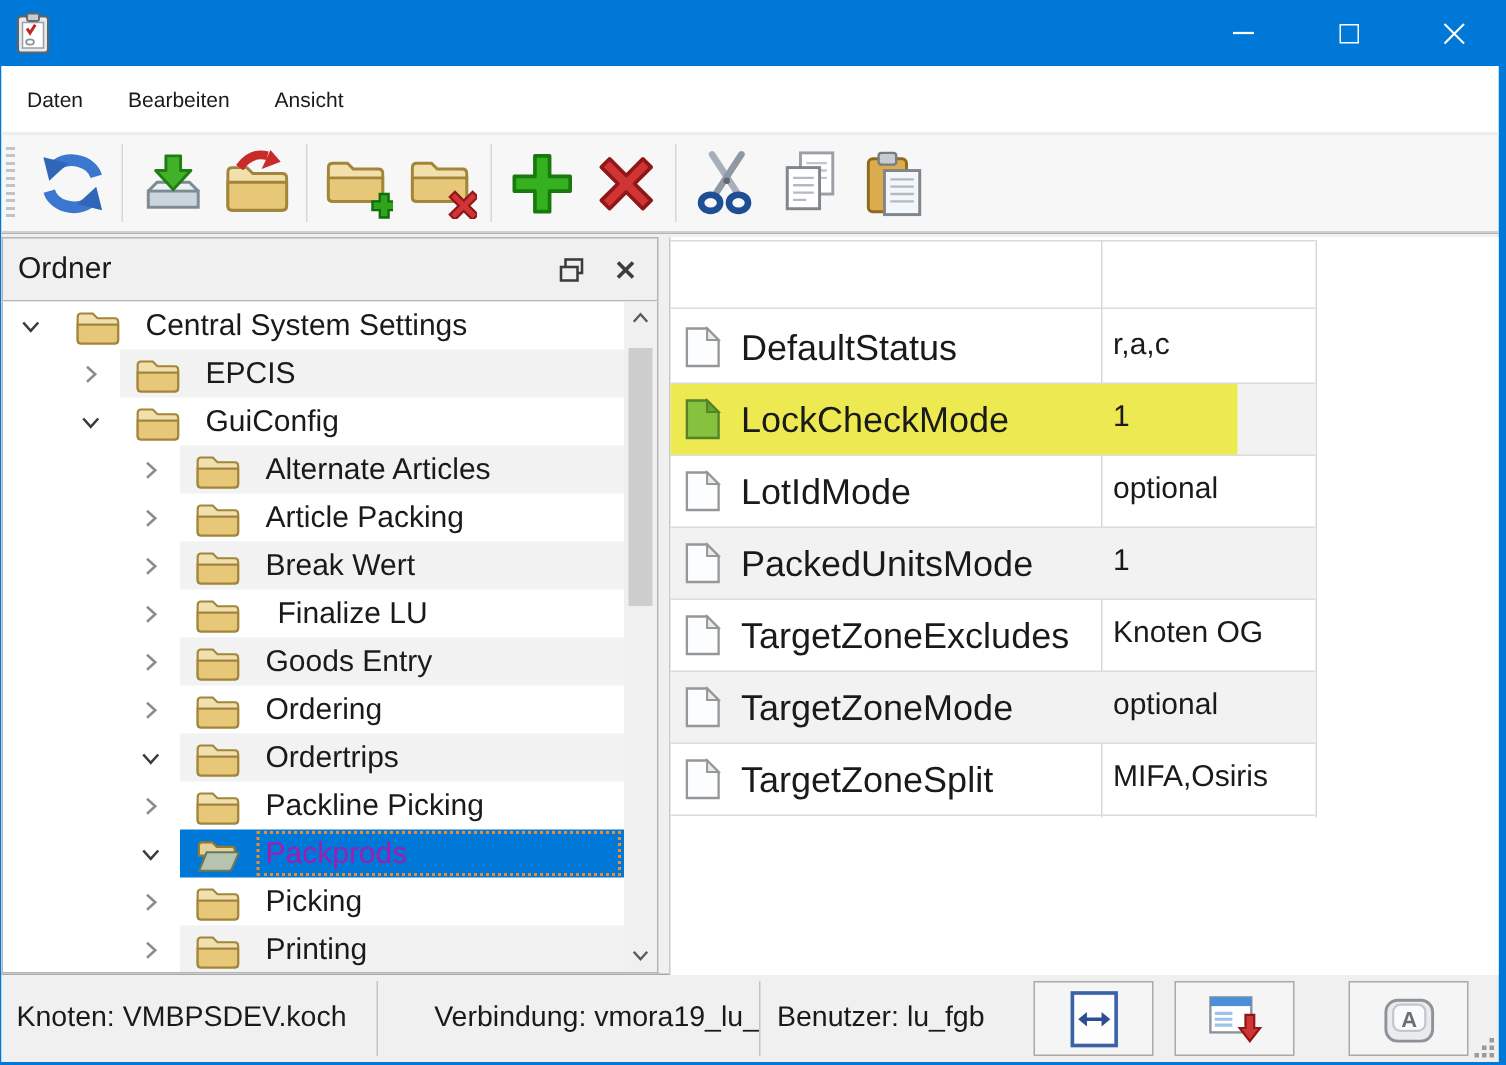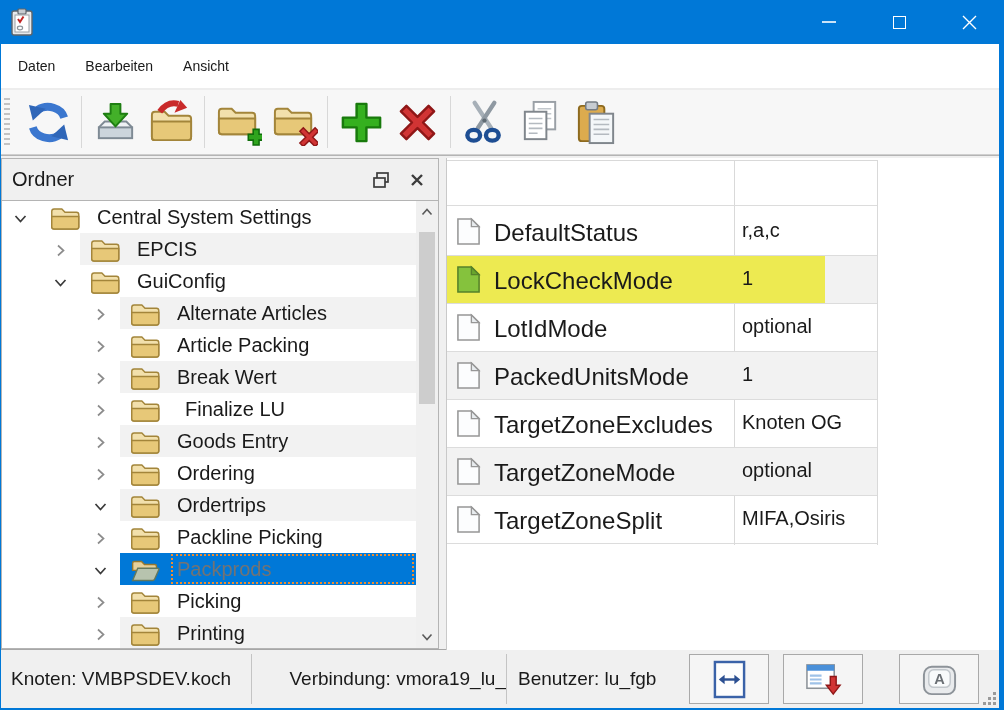--- a/index.html
+++ b/index.html
@@ -44,21 +44,21 @@
   .dock-btn { width:30px; height:30px; display:flex; align-items:center; justify-content:center; margin-right:6px; }
   .tree { position:relative; height:448px; background:#fff; border:1px solid #b4b4b4; border-top:none; overflow:hidden; }
   .tree-rows { position:absolute; left:0; top:0; right:22px; bottom:0; }
   .tree-row { position:relative; height:32px; }
   .stripe { position:absolute; top:0; bottom:0; right:0; }
   .stripe.alt { background:#f2f2f2; }
   .stripe.sel { background:#0078d7; }
   .chev { position:absolute; top:10px; width:13px; height:13px; z-index:2; }
   .node-icon { position:absolute; top:3px; width:30px; height:27px; z-index:2; }
   .node-label { position:absolute; top:4px; font-size:20px; line-height:24px; white-space:nowrap; z-index:2; }
-  .tree-row.selected .node-label { color:#737373; }
+  .tree-row.selected .node-label { color:#a21caf; }
   .focus-rect { position:absolute; top:1px; bottom:1px; right:2px; border:2px dotted #f08c2e; z-index:3; }
 
   
   .vscroll { position:absolute; right:0; top:0; bottom:0; width:22px; background:#f0f0f0; }
   .vs-arrow { position:absolute; left:0; width:22px; height:22px; display:flex; align-items:center; justify-content:center; }
   .vs-up { top:0; } .vs-down { bottom:0; }
   .vs-thumb { position:absolute; left:3px; width:16px; background:#cdcdcd; }
 
   
   .tablepanel { position:absolute; left:445px; top:2px; width:553px; height:492px; background:#fff;

